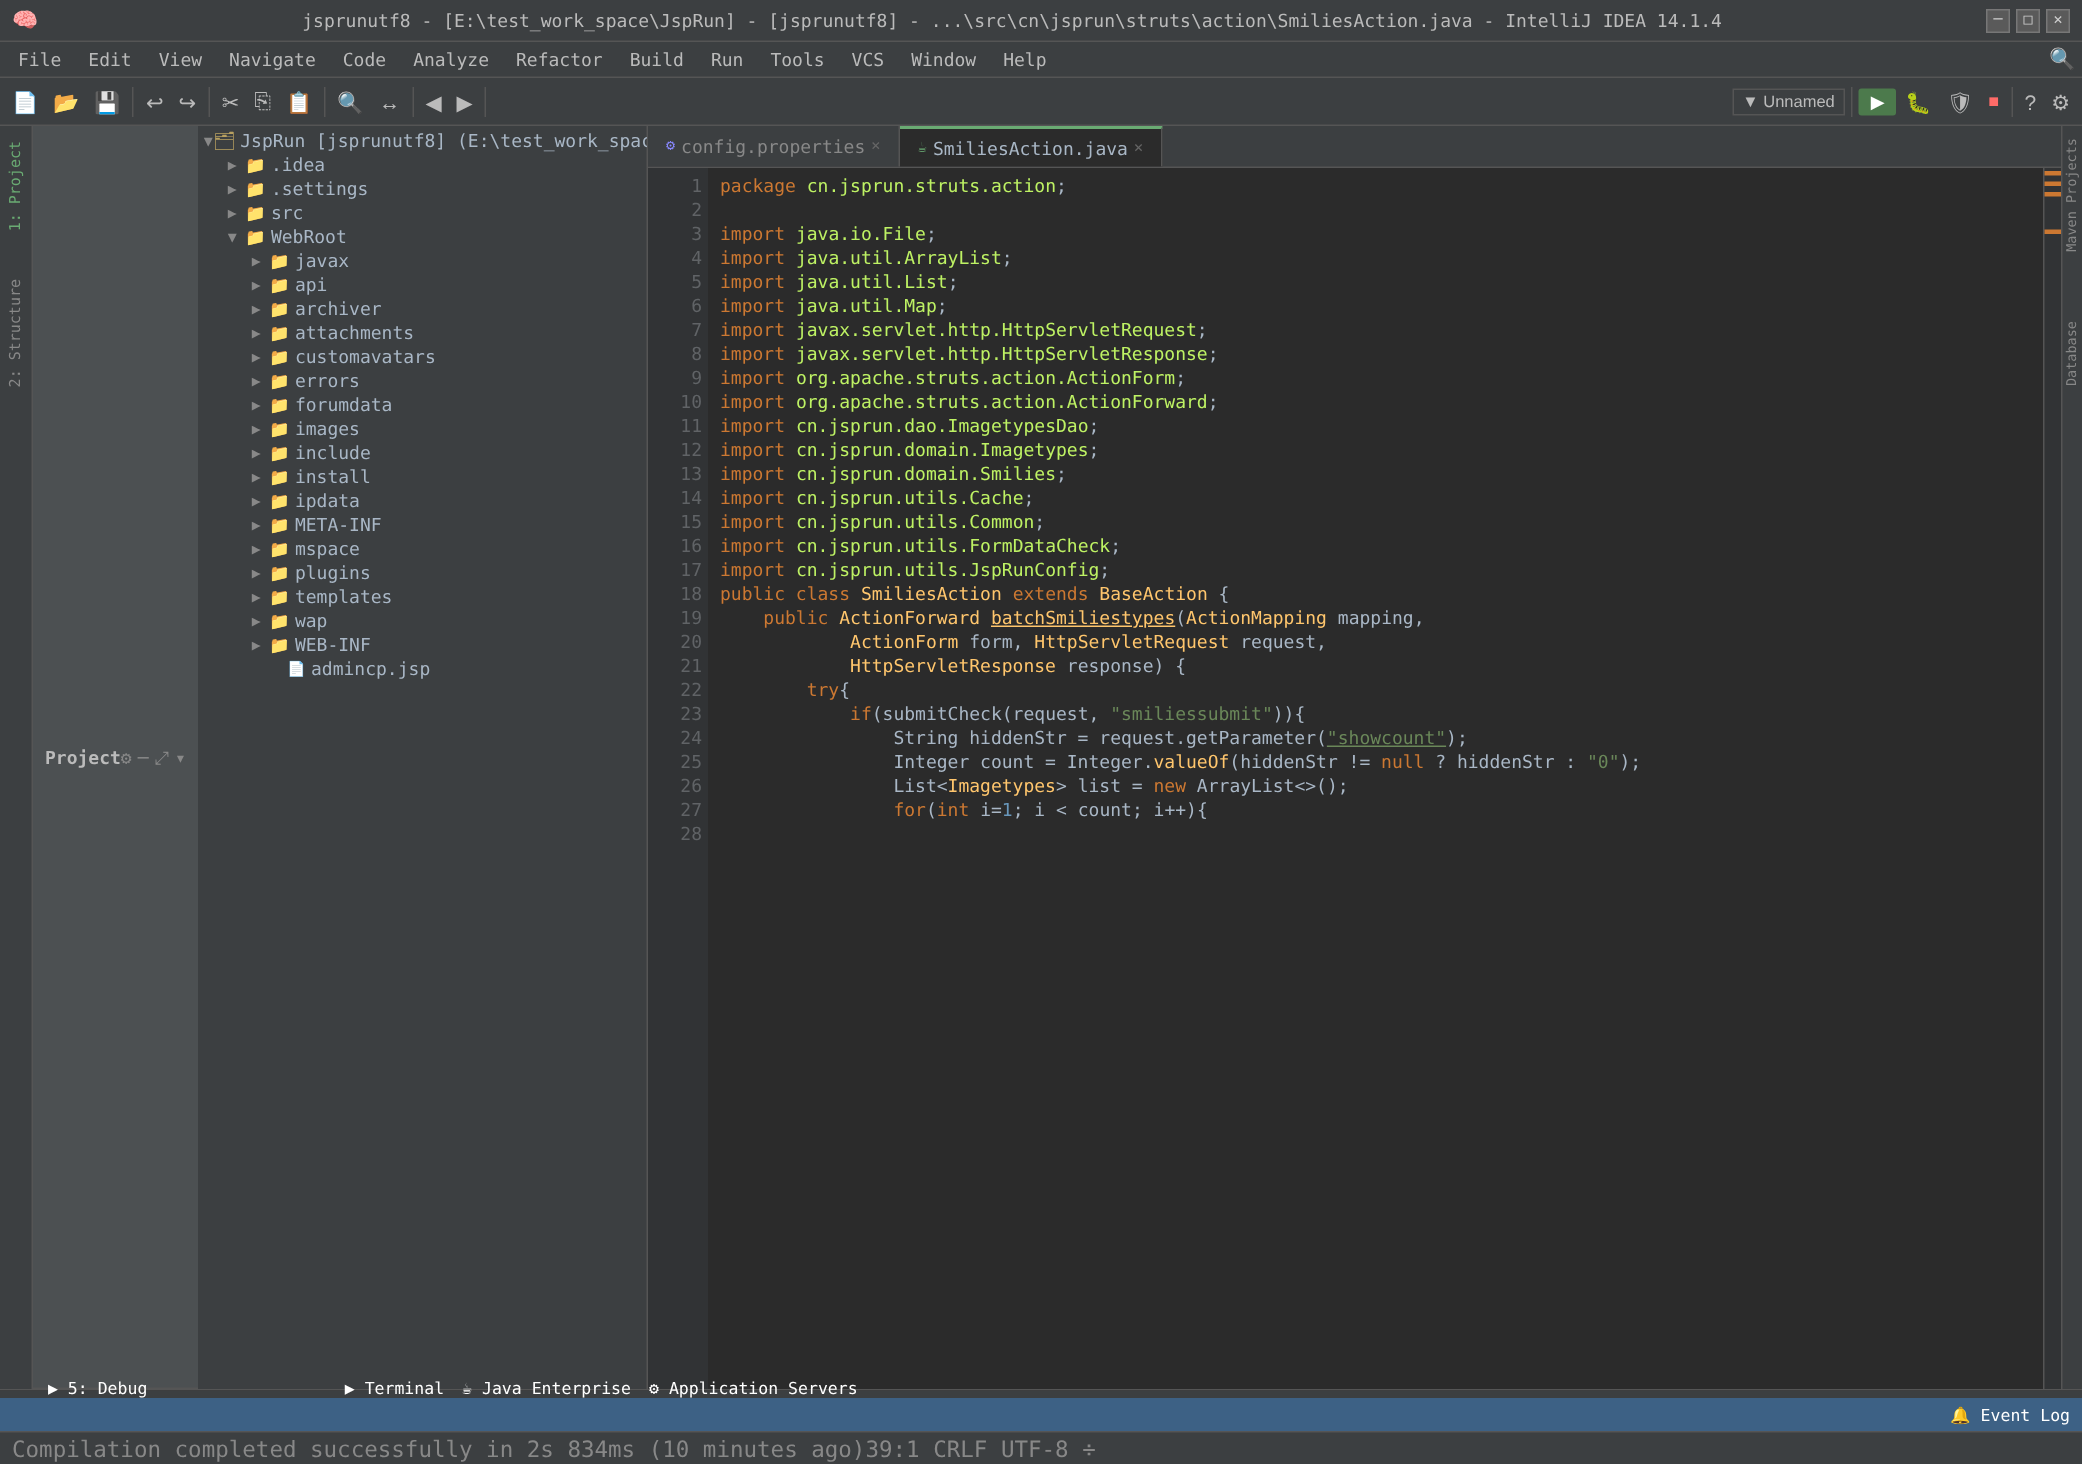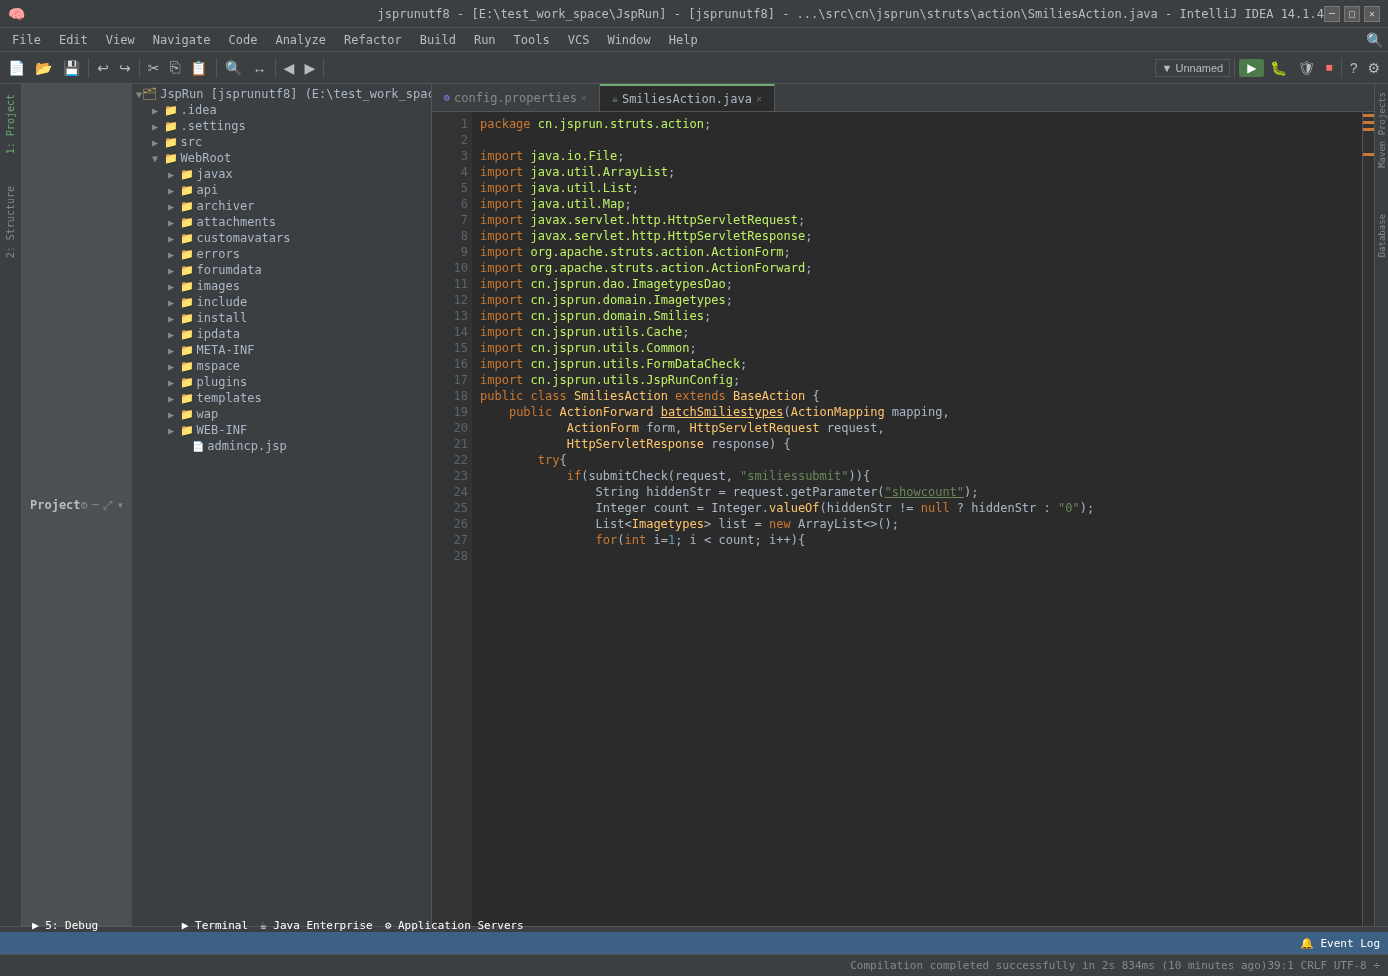--- a/index.html
+++ b/index.html
@@ -1,20 +1,20 @@
 <!DOCTYPE html>
 <html><head>
   <meta charset="utf-8">
   <style>
     * { margin: 0; padding: 0; box-sizing: border-box; }
     body { font-family: 'Consolas', 'Monaco', monospace; font-size: 12px; background: #2b2b2b; color: #a9b7c6; overflow: hidden; width: 1388px; height: 976px; }
 
     
     #title-bar { background: #3c3f41; color: #bbbbbb; text-align: center; padding: 4px 0; font-size: 12px; border-bottom: 1px solid #555; display: flex; align-items: center; justify-content: space-between; padding: 0 8px; height: 28px; }
-    #title-bar .title-text { flex: 1; text-align: right; font-size: 12px; }
+    #title-bar .title-text { flex: 1; text-align: center; font-size: 12px; }
     #title-bar .win-controls { display: flex; gap: 4px; }
     #title-bar .win-btn { width: 16px; height: 16px; background: #5a5a5a; border: 1px solid #777; color: #ccc; font-size: 10px; display: flex; align-items: center; justify-content: center; cursor: pointer; }
 
     
     #menu-bar { background: #3c3f41; color: #bbbbbb; display: flex; gap: 2px; padding: 2px 4px; height: 24px; align-items: center; border-bottom: 1px solid #555; }
     .menu-item { padding: 2px 8px; cursor: pointer; font-size: 12px; }
 
     
     #toolbar { background: #3c3f41; display: flex; align-items: center; padding: 2px 4px; height: 32px; border-bottom: 1px solid #555; gap: 2px; }
     .tb-btn { background: transparent; border: none; color: #bbbbbb; cursor: pointer; padding: 2px 4px; font-size: 14px; }
@@ -482,25 +482,25 @@
       <button class="dbg-btn">↑</button>
 
     </div>
   </div>
 </div>
 
 <div id="status-bar" style="position:fixed;bottom:22px;left:0;right:0;background:#3d6185;color:#fff;font-size:11px;display:flex;align-items:center;justify-content:space-between;padding:2px 8px;height:22px;z-index:100;">
   <div style="display:flex;gap:12px;padding-left:24px;">
     <span style="cursor:pointer;">▶ 5: Debug</span>
     <span style="cursor:pointer;margin-top:36px;">☑ 6: TODO</span>
-    <span style="cursor:pointer;">▶ Terminal</span>
+    <span style="cursor:pointer;margin-left:48px;">▶ Terminal</span>
     <span style="cursor:pointer;">☕ Java Enterprise</span>
     <span style="cursor:pointer;">⚙ Application Servers</span>
   </div>
   <div>
     <span style="cursor:pointer;">🔔 Event Log</span>
   </div>
 </div>
 
-<div id="bottom-status" style="position:fixed;bottom:0;left:0;right:0;background:#3c3f41;color:#888;font-size:11px;display:flex;align-items:center;justify-content:flex-end;padding:2px 8px;height:22px;z-index:100;border-top:1px solid #555;">
+<div id="bottom-status" style="position:fixed;bottom:0;left:0;right:0;background:#3c3f41;color:#888;font-size:15px;display:flex;align-items:center;justify-content:flex-start;padding:2px 8px;height:22px;z-index:100;border-top:1px solid #555;">
   <div>Compilation completed successfully in 2s 834ms (10 minutes ago)</div>
   <div>39:1  CRLF  UTF-8  ÷</div>
 </div>
 
 </body></html>

